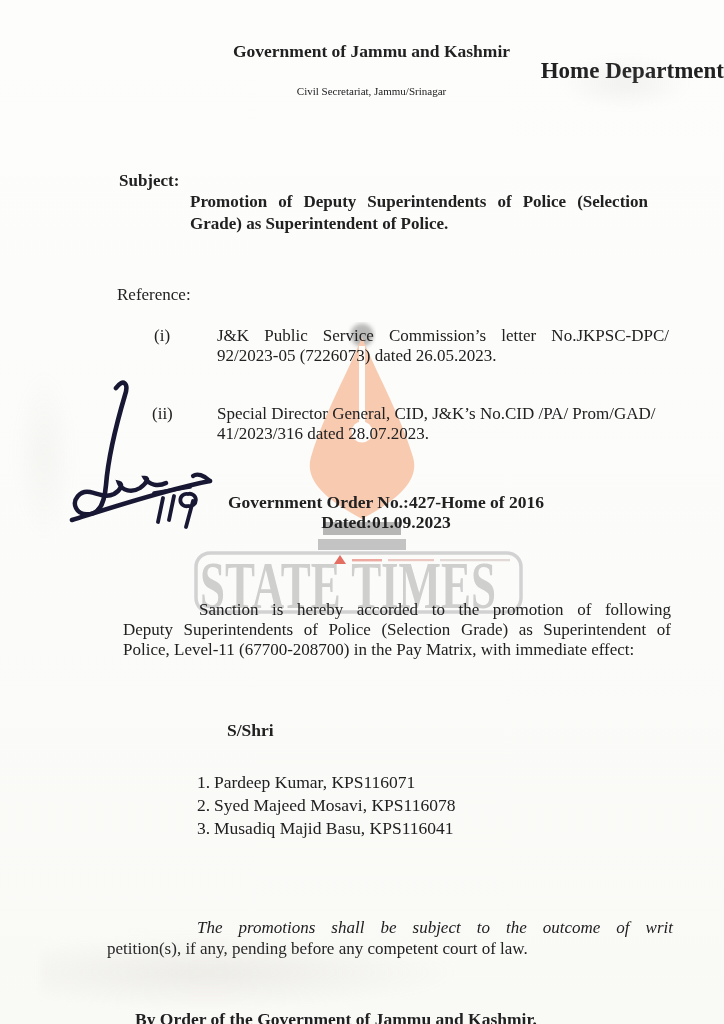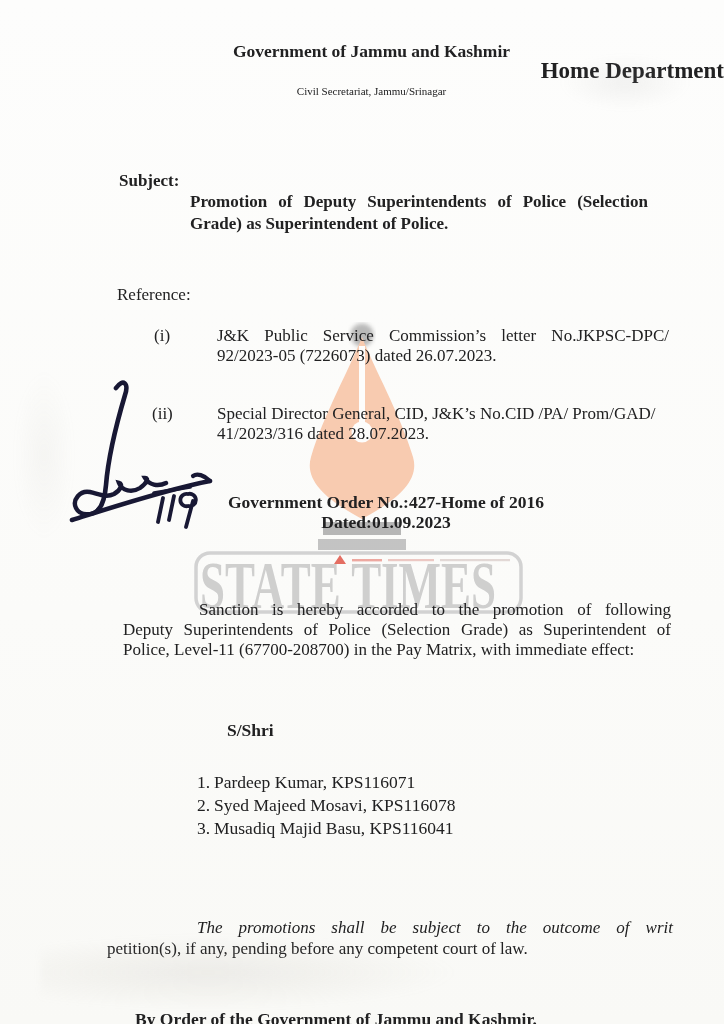--- a/index.html
+++ b/index.html
@@ -79,21 +79,21 @@
   <div class="abs content b fs" style="left:100px;top:111px;">Subject:</div>
   <div class="abs content b" style="left:190px;top:111px;width:458px;font-size:17px;line-height:22px;">
     <div class="jl">Promotion of Deputy Superintendents of Police (Selection</div>
     <div class="wrapline">Grade) as Superintendent of Police.</div>
   </div>
 
   <div class="abs content fs" style="left:98px;top:161px;">Reference:</div>
   <div class="abs content fs" style="left:198px;top:182px;width:452px;line-height:19.5px;">
     <span class="abs" style="left:-44px;">(i)</span>
     <div class="jl">J&amp;K Public Service Commission’s letter No.JKPSC-DPC/</div>
-    <div class="wrapline">92/2023-05 (7226073) dated 26.07.2023.</div>
+    <div class="wrapline">92/2023-05 (7226073) dated 26.05.2023.</div>
   </div>
   <div class="abs content fs" style="left:198px;top:221px;width:452px;line-height:19.5px;">
     <span class="abs" style="left:-46px;">(ii)</span>
     <div class="wrapline">Special Director General, CID, J&amp;K’s No.CID /PA/ Prom/GAD/</div>
     <div class="wrapline">41/2023/316 dated 28.07.2023.</div>
   </div>
 
   <div class="abs content ctr b" style="left:48px;top:270px;width:676px;font-size:17.5px;line-height:20px;">
     <div class="line">Government Order No.:427-Home of 2016</div>
     <div class="line">Dated:01.09.2023</div>

